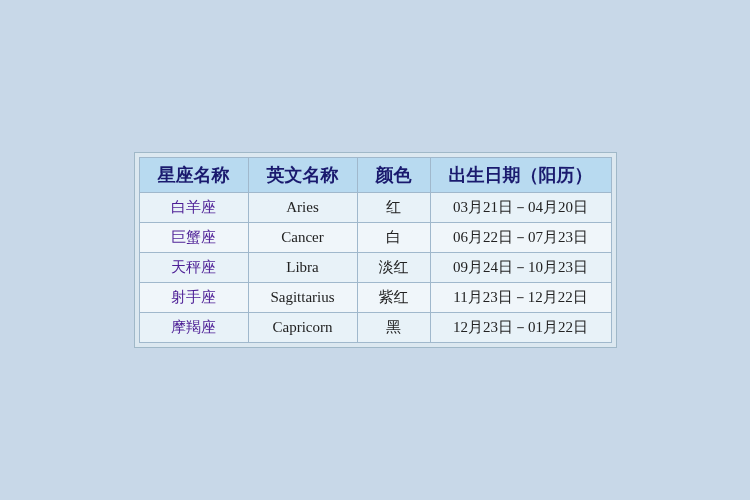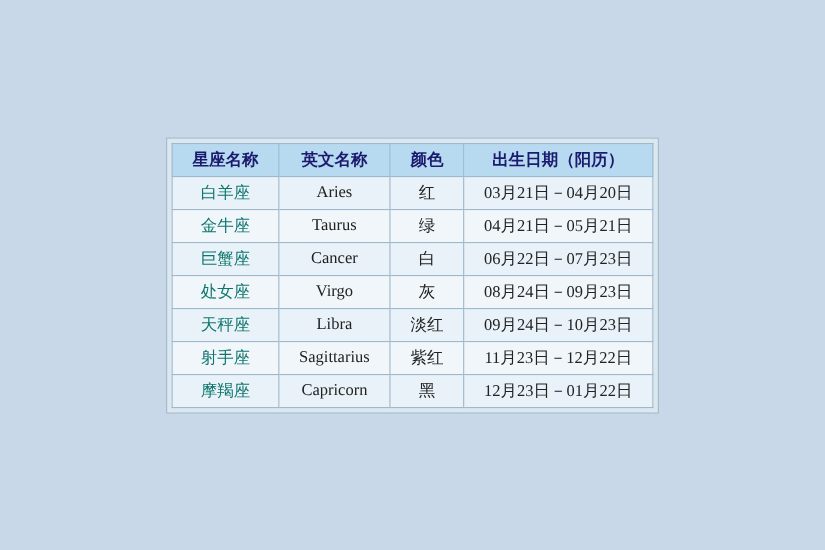--- a/index.html
+++ b/index.html
@@ -33,34 +33,34 @@
     th, td {
       border: 1px solid #a0b8cc;
       padding: 5px 18px;
       text-align: center;
       white-space: nowrap;
     }
 
     thead tr th {
       background-color: #b8daf0;
       font-weight: bold;
-      font-size: 15px;
+      font-size: 18px;
       color: #1a1a6e;
     }
 
     tbody tr {
       background-color: #f0f6fa;
     }
 
     tbody tr:nth-child(odd) {
       background-color: #e8f2f8;
     }
 
     td:first-child {
-      color: #0f766e;
+      color: #4c1d95;
     }
   </style>
 </head>
 <body>
 
 <div class="table-container">
   <table>
     <thead>
       <tr>
         <th>星座名称</th>
@@ -70,36 +70,24 @@
       </tr>
     </thead>
     <tbody id="table-body">
     <tr>
           <td>白羊座</td>
           <td>Aries</td>
           <td>红</td>
           <td>03月21日－04月20日</td>
         </tr>
         <tr>
-          <td>金牛座</td>
-          <td>Taurus</td>
-          <td>绿</td>
-          <td>04月21日－05月21日</td>
-        </tr>
-        <tr>
           <td>巨蟹座</td>
           <td>Cancer</td>
           <td>白</td>
           <td>06月22日－07月23日</td>
-        </tr>
-        <tr>
-          <td>处女座</td>
-          <td>Virgo</td>
-          <td>灰</td>
-          <td>08月24日－09月23日</td>
         </tr>
         <tr>
           <td>天秤座</td>
           <td>Libra</td>
           <td>淡红</td>
           <td>09月24日－10月23日</td>
         </tr>
         <tr>
           <td>射手座</td>
           <td>Sagittarius</td>

